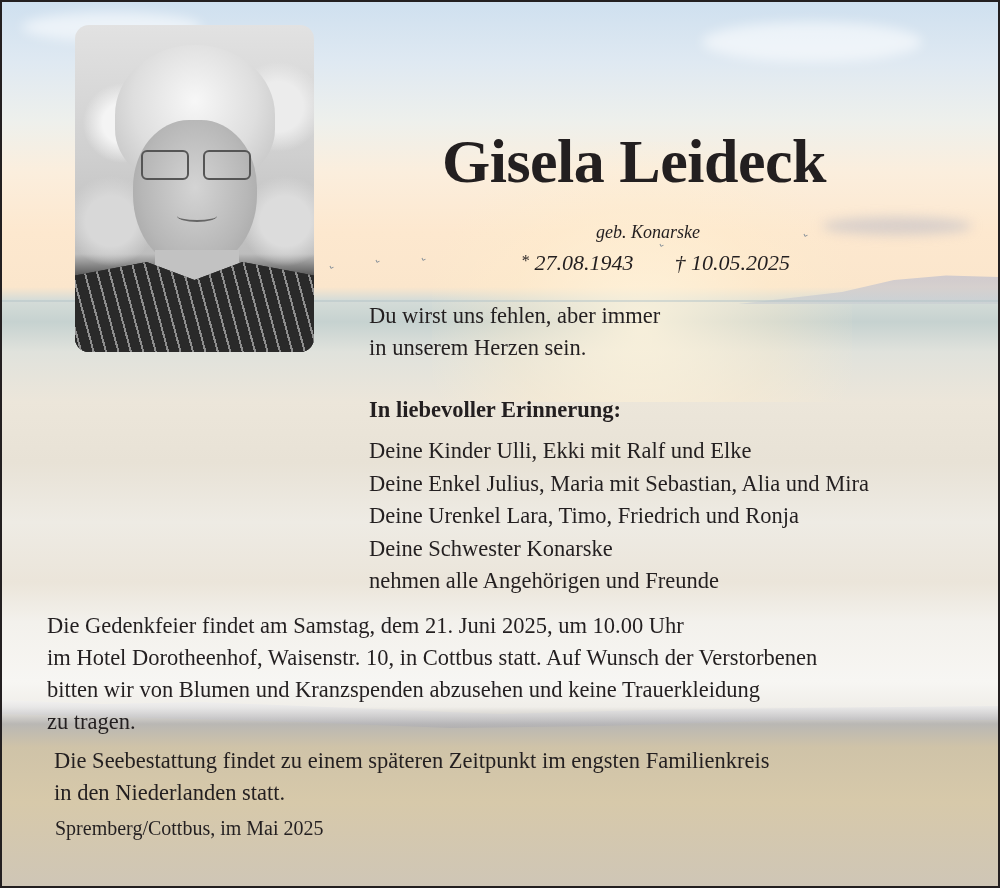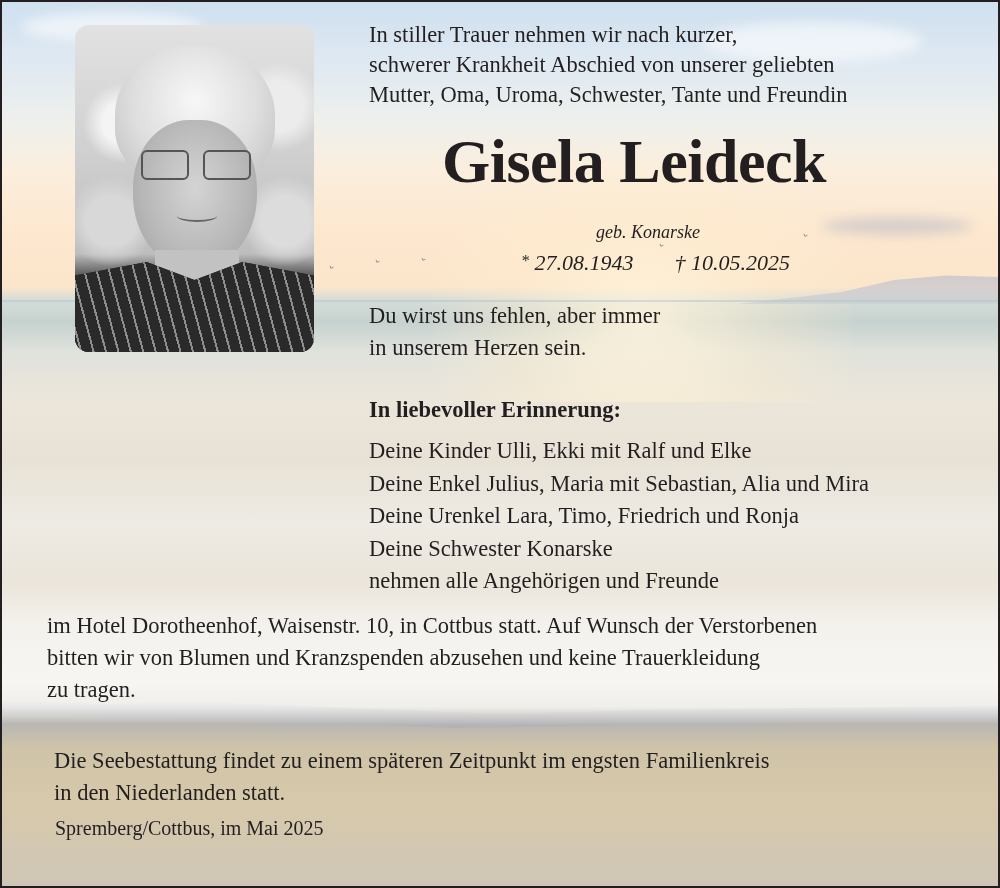--- a/index.html
+++ b/index.html
@@ -130,25 +130,20 @@
     <div class="face"></div>
     <div class="glasses">
         <span class="l"></span>
         <span class="r"></span>
       </div>
     <div class="smile"></div>
     <div class="neck"></div>
     <div class="shirt"></div>
   </div>
 
-  <div class="text intro">
-    <span class="line">In stiller Trauer nehmen wir nach kurzer,</span>
-    <span class="line">schwerer Krankheit Abschied von unserer geliebten</span>
-    <span class="line">Mutter, Oma, Uroma, Schwester, Tante und Freundin</span>
-  </div>
 
   <div class="text name">Gisela Leideck</div>
   <div class="text maiden">geb. Konarske</div>
 
   <div class="text dates">
     <span style="font-size:16px;vertical-align:4px;">*</span>
     <span>27.08.1943</span>
     <span class="gap"></span>
     <span>†</span>
     <span>10.05.2025</span>
@@ -162,20 +157,21 @@
   <div class="text remember-heading">In liebevoller Erinnerung:</div>
   <div class="text mourners">
     <span class="line">Deine Kinder Ulli, Ekki mit Ralf und Elke</span>
     <span class="line">Deine Enkel Julius, Maria mit Sebastian, Alia und Mira</span>
     <span class="line">Deine Urenkel Lara, Timo, Friedrich und Ronja</span>
     <span class="line">Deine Schwester Konarske</span>
     <span class="line">nehmen alle Angehörigen und Freunde</span>
   </div>
 
   <div class="text ceremony">
+    <span class="line">Die Gedenkfeier findet am Samstag, dem 21. Juni 2025, um 10.00 Uhr</span>
     <span class="line">im Hotel Dorotheenhof, Waisenstr. 10, in Cottbus statt. Auf Wunsch der Verstorbenen</span>
     <span class="line">bitten wir von Blumen und Kranzspenden abzusehen und keine Trauerkleidung</span>
     <span class="line">zu tragen.</span>
   </div>
 
   <div class="text burial">
     <span class="line">Die Seebestattung findet zu einem späteren Zeitpunkt im engsten Familienkreis</span>
     <span class="line">in den Niederlanden statt.</span>
   </div>
 

